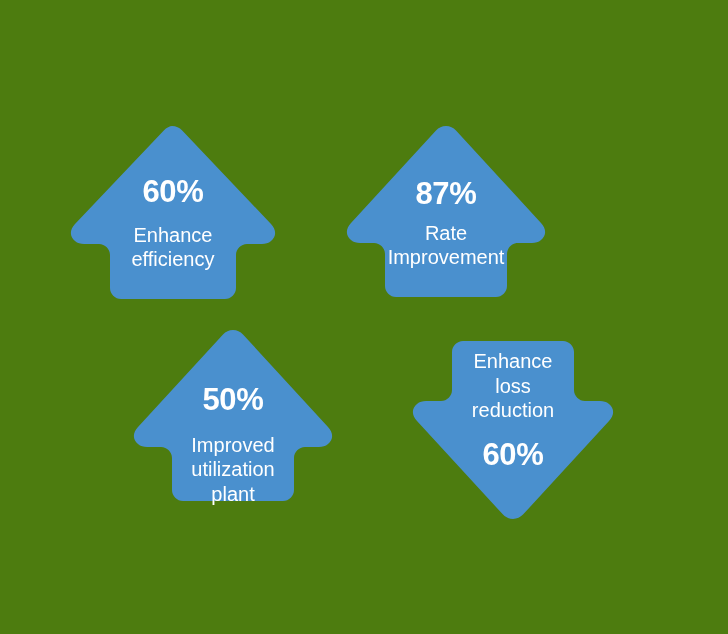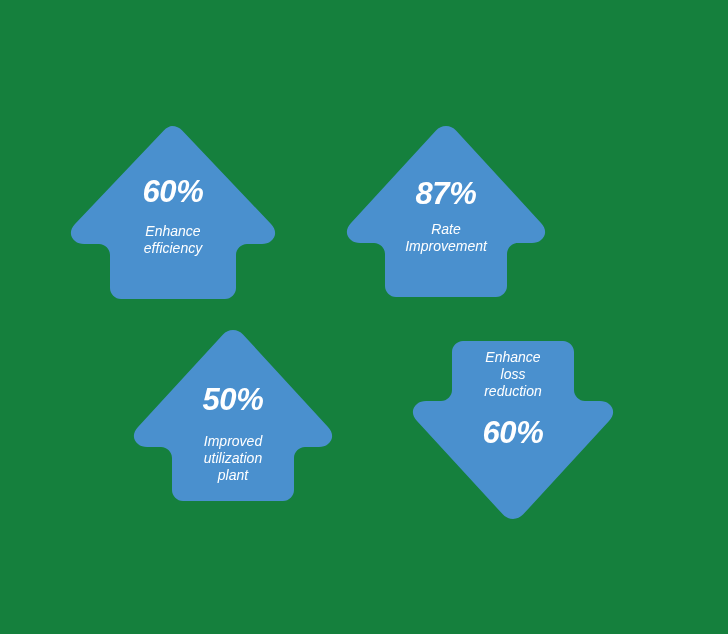--- a/index.html
+++ b/index.html
@@ -36,33 +36,33 @@
     white-space: nowrap;
   }
   .pct {
     font-size: 31px;
     font-weight: bold;
     line-height: 1.05;
     letter-spacing: -0.3px;
     color: #ffffff;
   }
   .caption {
-    font-size: 14px;
+    font-size: 20px;
     font-weight: normal;
     line-height: 1.23;
     color: #ffffff;
   }
   .caption span {
     display: block;
   }
 </style>
 </head>
 <body style="background: rgb(255, 255, 255);">
 
-<div id="canvas" style="background: #15803d; font-style: italic;">
+<div id="canvas" style="background: #4d7c0f;">
 
   <div class="arrow-group" style="left:62px; top:122px; width:222px; height:182px;">
     <svg class="arrow-shape" viewBox="0 0 222 182">
       <path d="M 110 4
                C 114 4 117.5 5.6 120.2 8.4
                L 209 102
                C 214.5 107.8 214.5 114.5 209 119
                C 206.5 121.2 203.4 122 200 122
                L 185 122
                C 179 122 174 127 174 133

